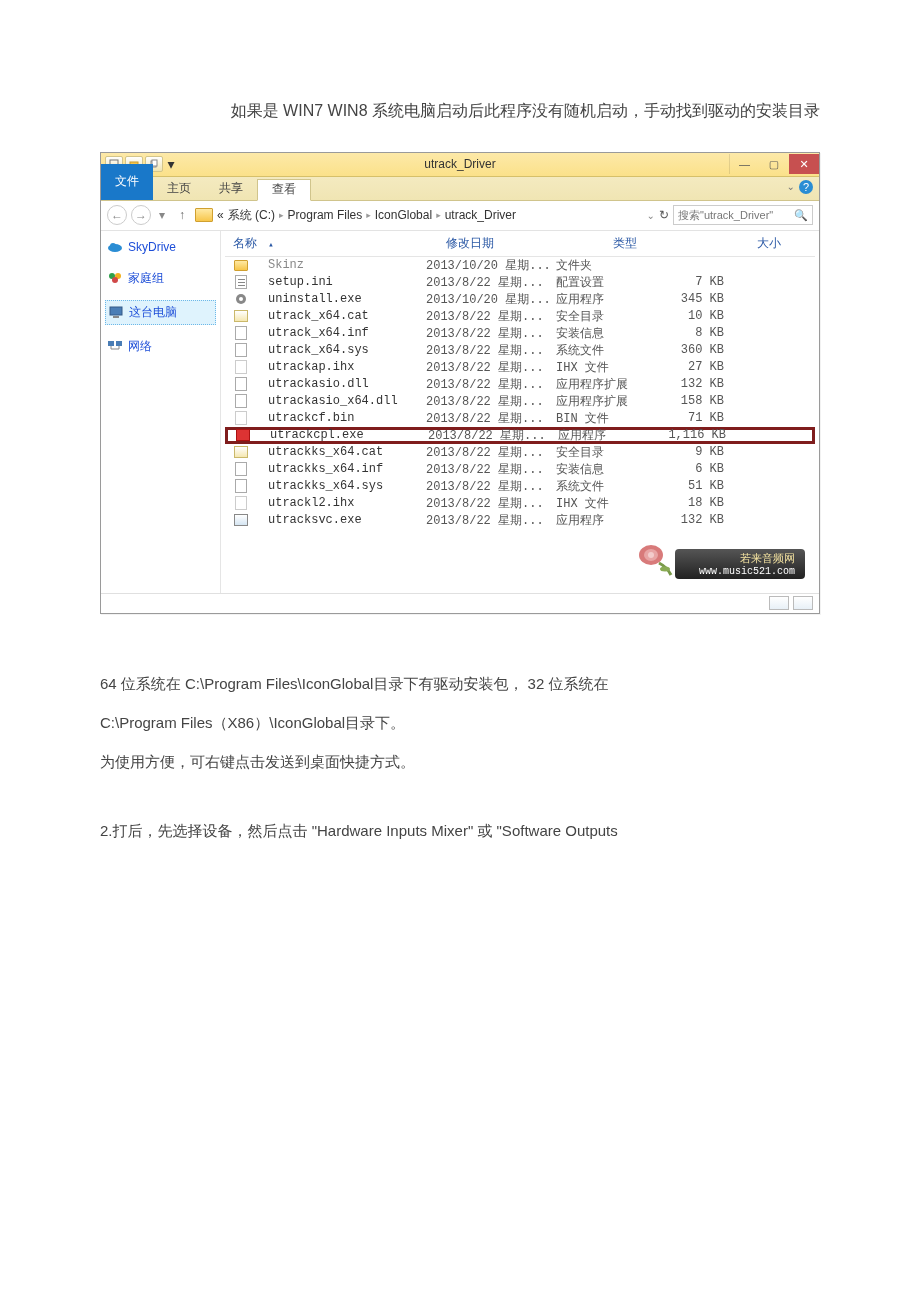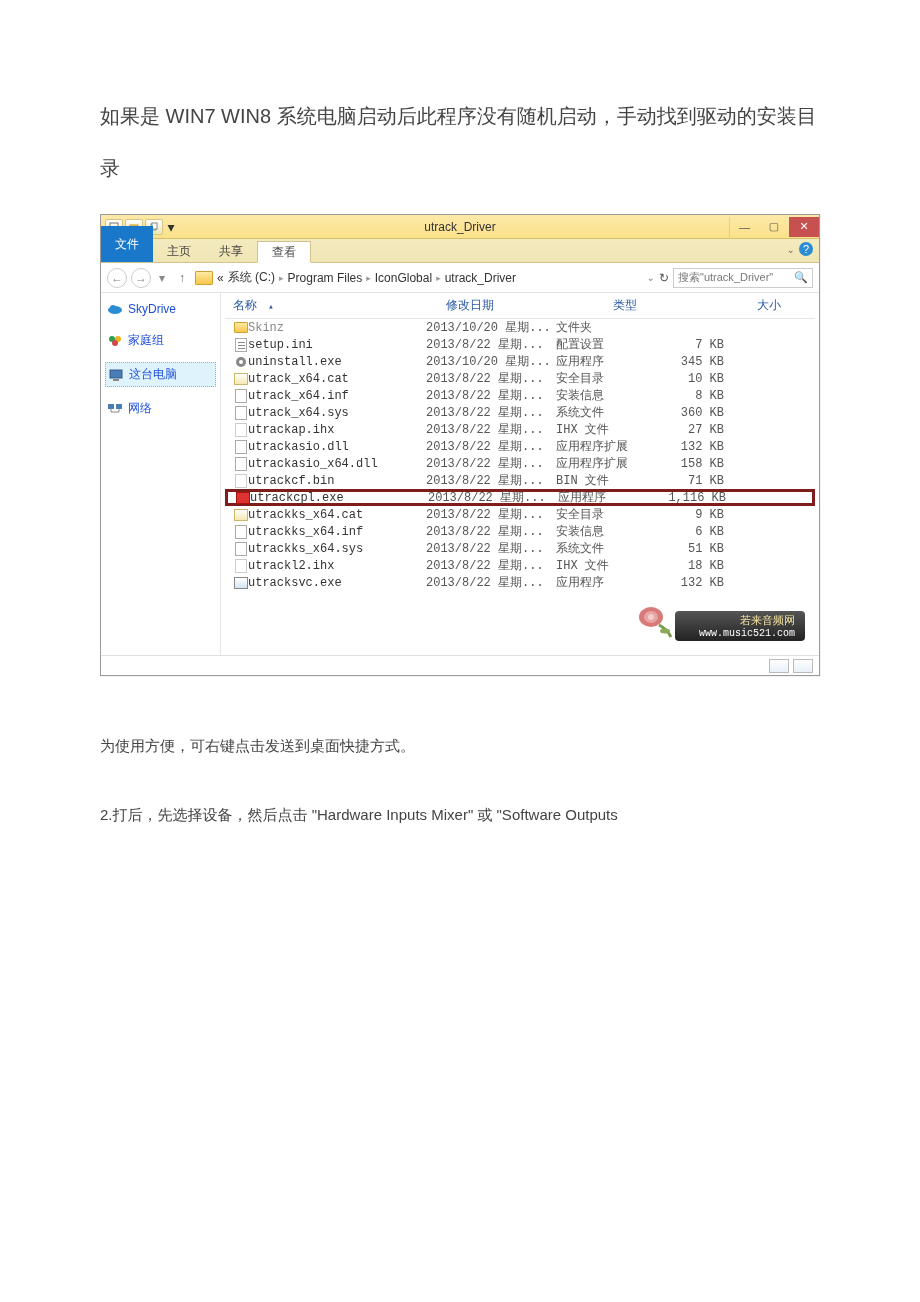--- a/index.html
+++ b/index.html
@@ -6,24 +6,25 @@
   body {
     margin: 0;
     background: #fff;
     font-family: "Microsoft YaHei", "SimSun", Arial, sans-serif;
     font-size: 14px;
     color: #333;
     padding: 60px 100px;
     width: 920px;
   }
   .doc-text {
-    font-size: 20px;
+    font-size: 16px;
     line-height: 2.6;
     color: #444;
     margin: 30px 0 20px 0;
+    text-align: right;
   }
   .explorer {
     border: 1px solid #9a9a9a;
     background: #fff;
     width: 720px;
     margin: 0 auto;
     box-shadow: 1px 1px 0 rgba(0,0,0,.05);
   }
   
   .titlebar {
@@ -170,21 +171,21 @@
   .sort-arrow { font-size:9px; color:#2a58a5; margin-left:4px; }
   .filerow {
     display:flex;
     padding:1px 0;
     align-items:center;
     height:17px;
     border:1px solid transparent;
   }
   .filerow.red-box { border:3px solid #7f1d1d; }
   .filerow.folder-sel { color:#888; }
-  .fcell-name { width:200px; padding-left:8px; display:flex; align-items:center; gap:0; overflow:hidden; white-space:nowrap; }
+  .fcell-name { width:200px; padding-left:8px; display:flex; align-items:center; gap:20px; overflow:hidden; white-space:nowrap; }
   .fcell-date { width:130px; color:#555; }
   .fcell-type { width:100px; color:#555; white-space:nowrap; }
   .fcell-size { width:80px; text-align:right; padding-right:12px; color:#555; }
   .ficon { width:14px; height:14px; display:inline-flex; align-items:center; justify-content:center; flex-shrink:0; }
   
   .ic-folder { background:linear-gradient(#ffe9a3,#f7c64b); border:1px solid #d0a030; width:14px; height:11px; border-radius:1px;}
   .ic-ini { border:1px solid #aaa; width:12px; height:14px; background:#fff; position:relative;}
   .ic-ini::after{content:""; position:absolute; left:2px; top:3px; width:7px; height:1px; background:#888; box-shadow:0 3px 0 #888, 0 6px 0 #888;}
   .ic-gear { width:14px;height:14px; }
   .ic-cat { width:14px;height:12px; background:linear-gradient(#fff,#f5e7b0); border:1px solid #cab86a;}
@@ -549,16 +550,18 @@
     </div>
   </div>
 
   <div class="statusbar">
     <div class="view-btn"></div>
     <div class="view-btn"></div>
   </div>
 </div>
 
 <div class="doc-follow">
+  <div>64 位系统在 C:\Program Files\IconGlobal目录下有驱动安装包， 32 位系统在</div>
+  <div>C:\Program Files（X86）\IconGlobal目录下。</div>
   <div>为使用方便，可右键点击发送到桌面快捷方式。</div>
   <div style="height:30px"></div>
   <div>2.打后，先选择设备，然后点击 "Hardware Inputs Mixer" 或 "Software Outputs</div>
 </div>
 
 </body></html>

